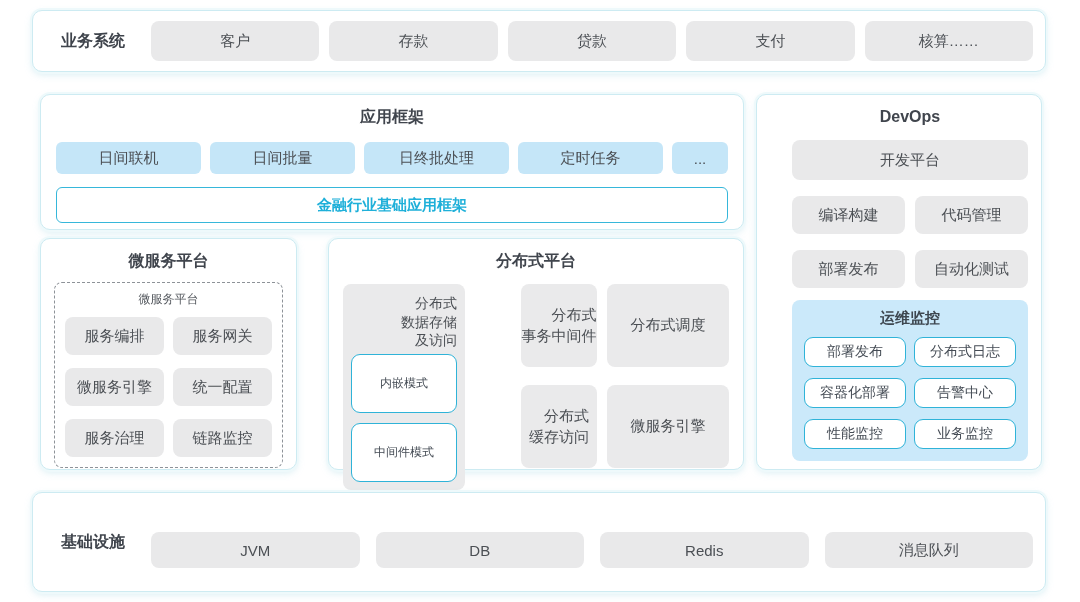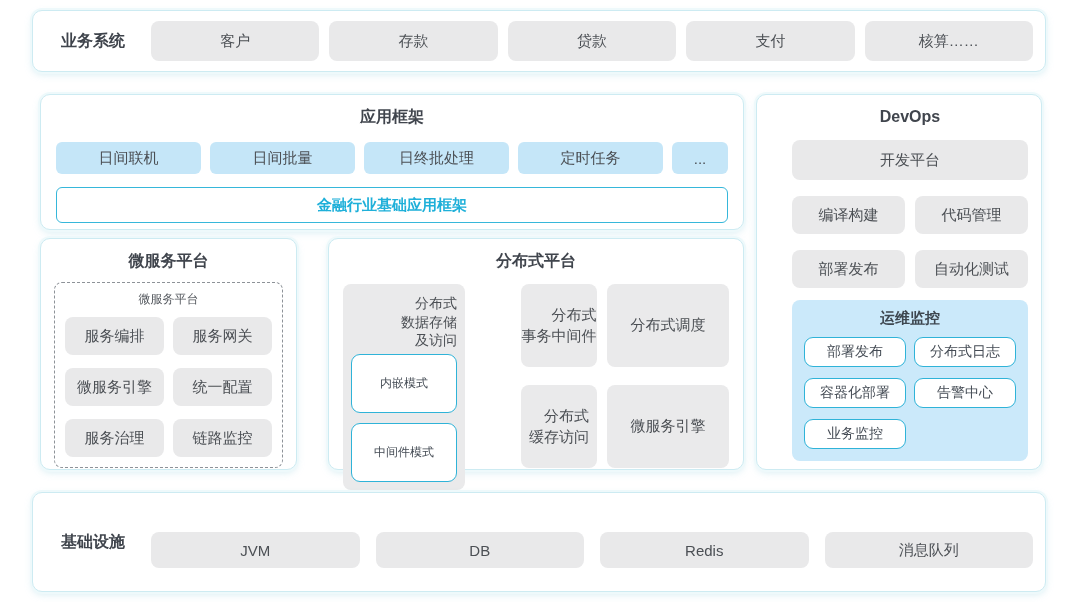--- a/index.html
+++ b/index.html
@@ -104,20 +104,21 @@
       <div class="btn">部署发布</div>
       <div class="btn">自动化测试</div>
     </div>
     <div class="monitor">
       <div class="monitor-title">运维监控</div>
       <div class="monitor-grid">
         <div class="pill">部署发布</div>
         <div class="pill">分布式日志</div>
         <div class="pill">容器化部署</div>
         <div class="pill">告警中心</div>
+        <div class="pill">性能监控</div>
         <div class="pill">业务监控</div>
       </div>
     </div>
   </div>
 
   <div class="panel micro">
     <div class="sec-title">微服务平台</div>
     <div class="dashed">
       <div class="dashed-title">微服务平台</div>
       <div class="micro-grid">

